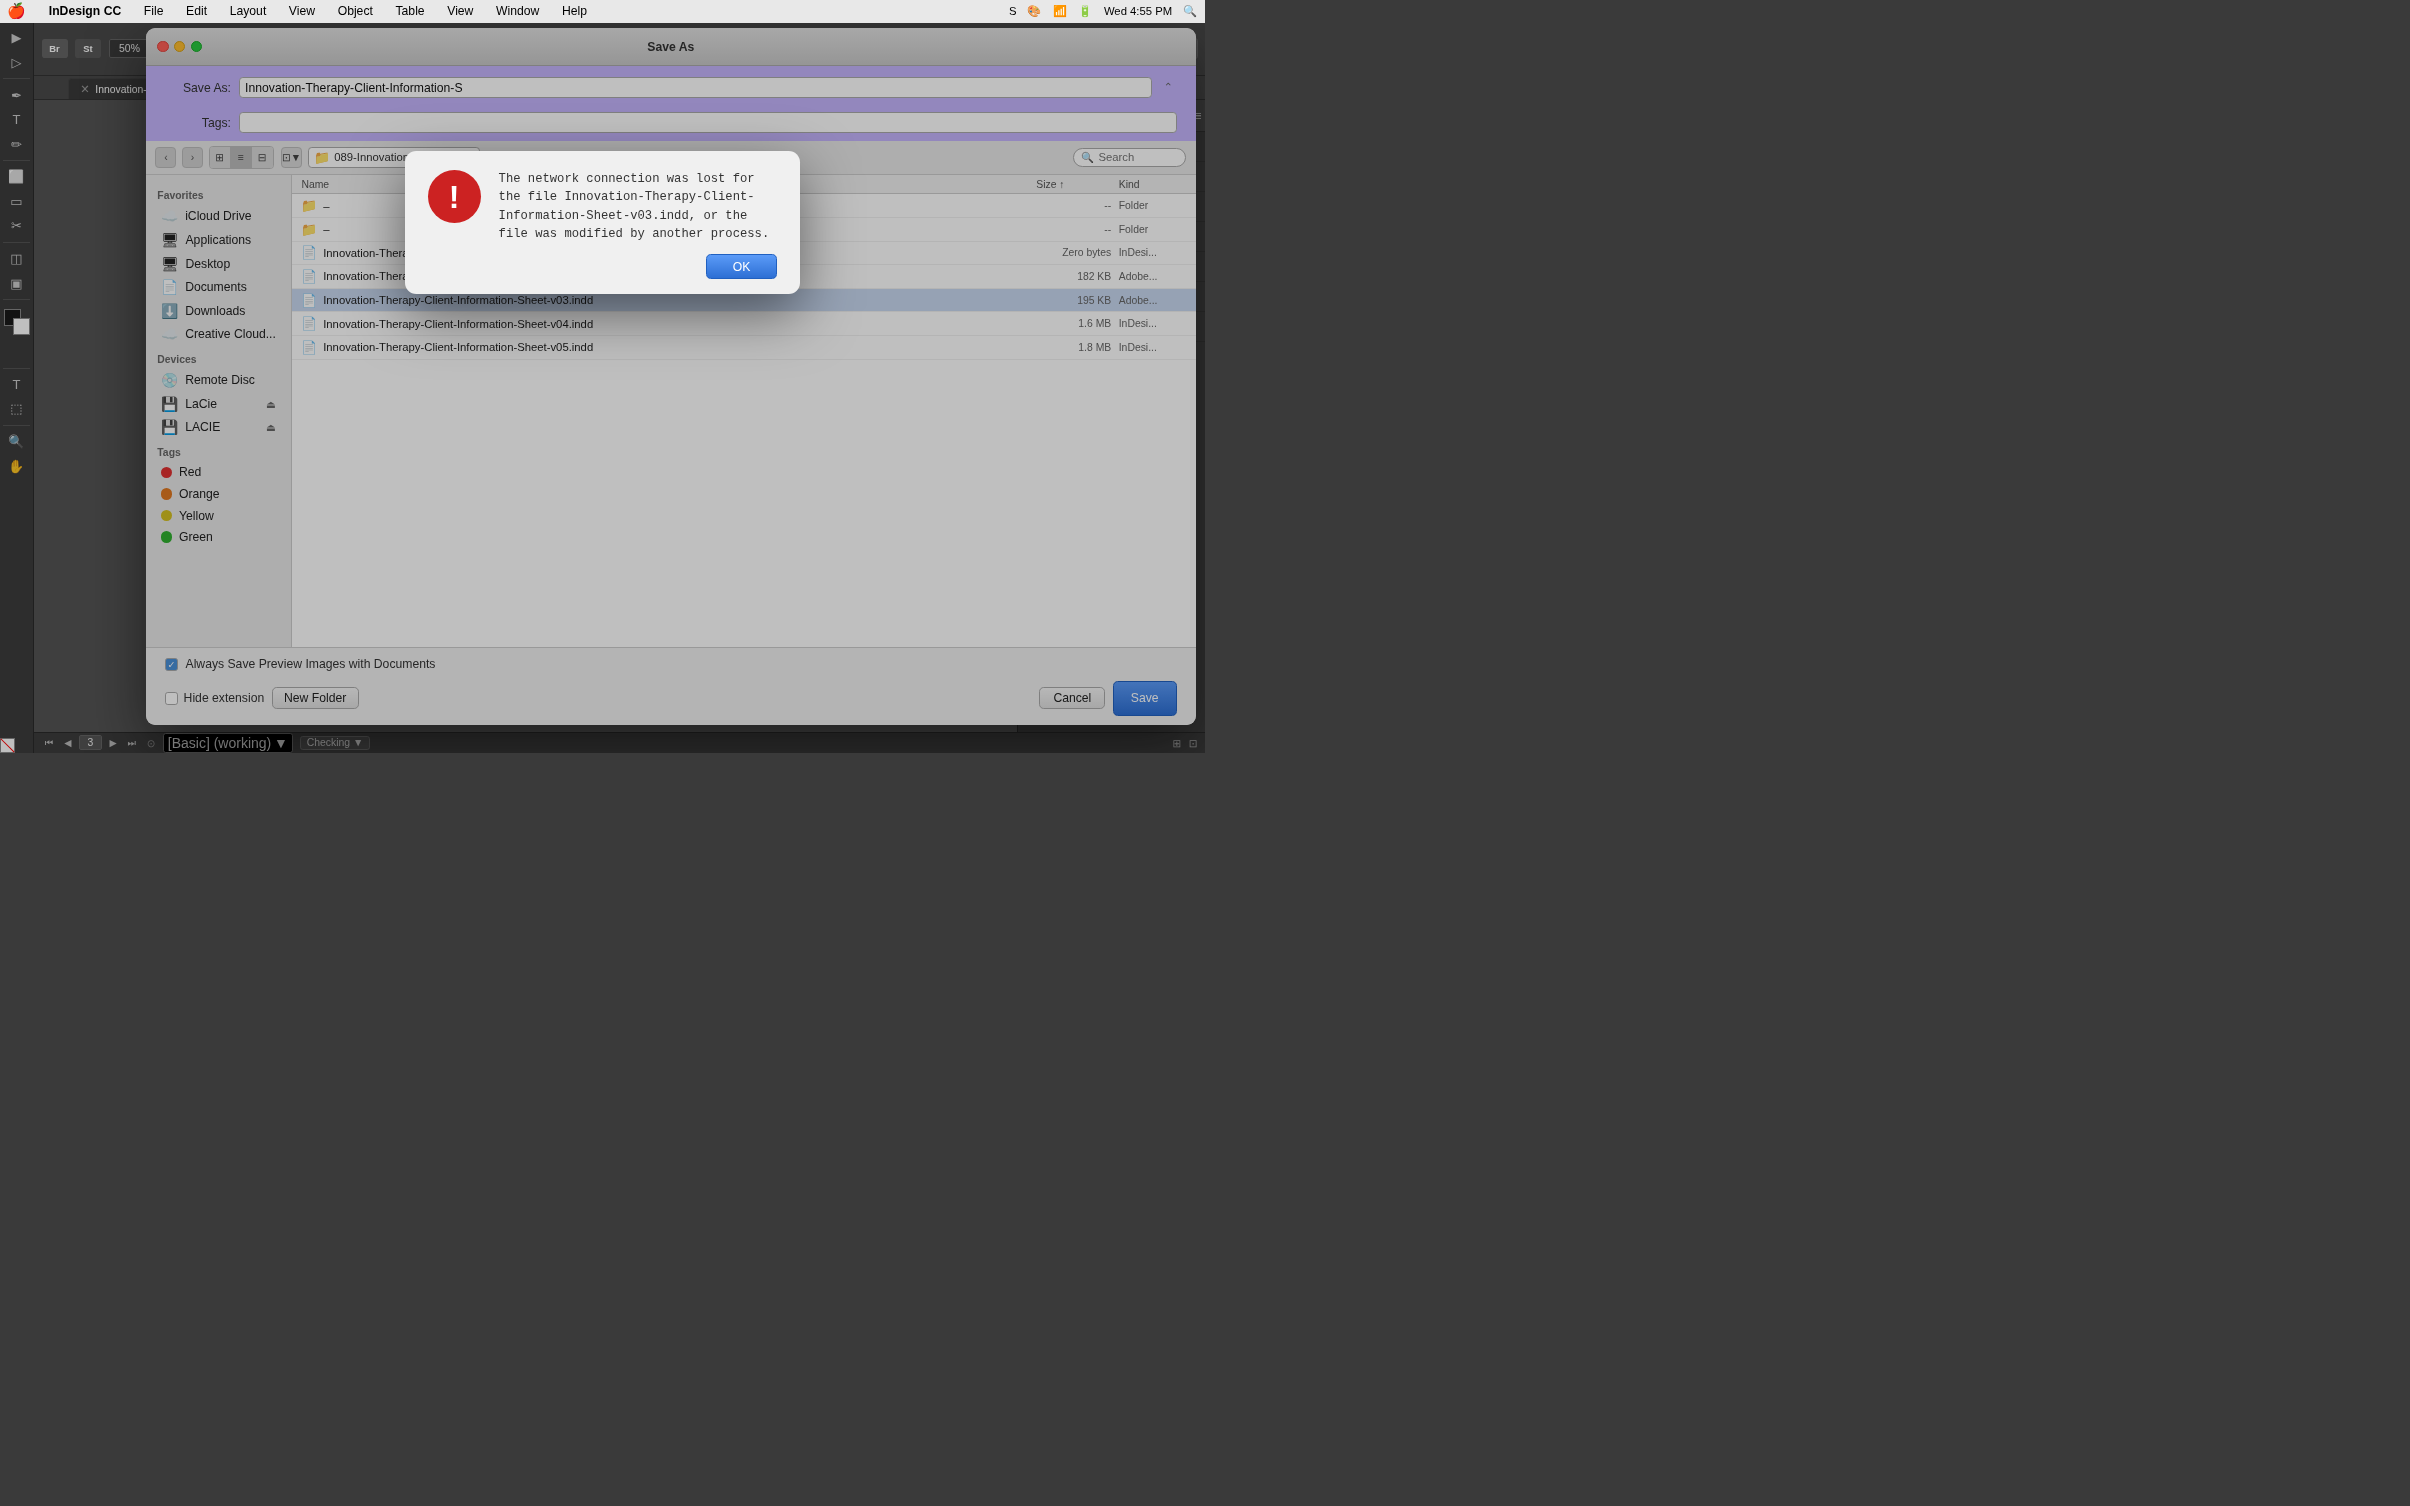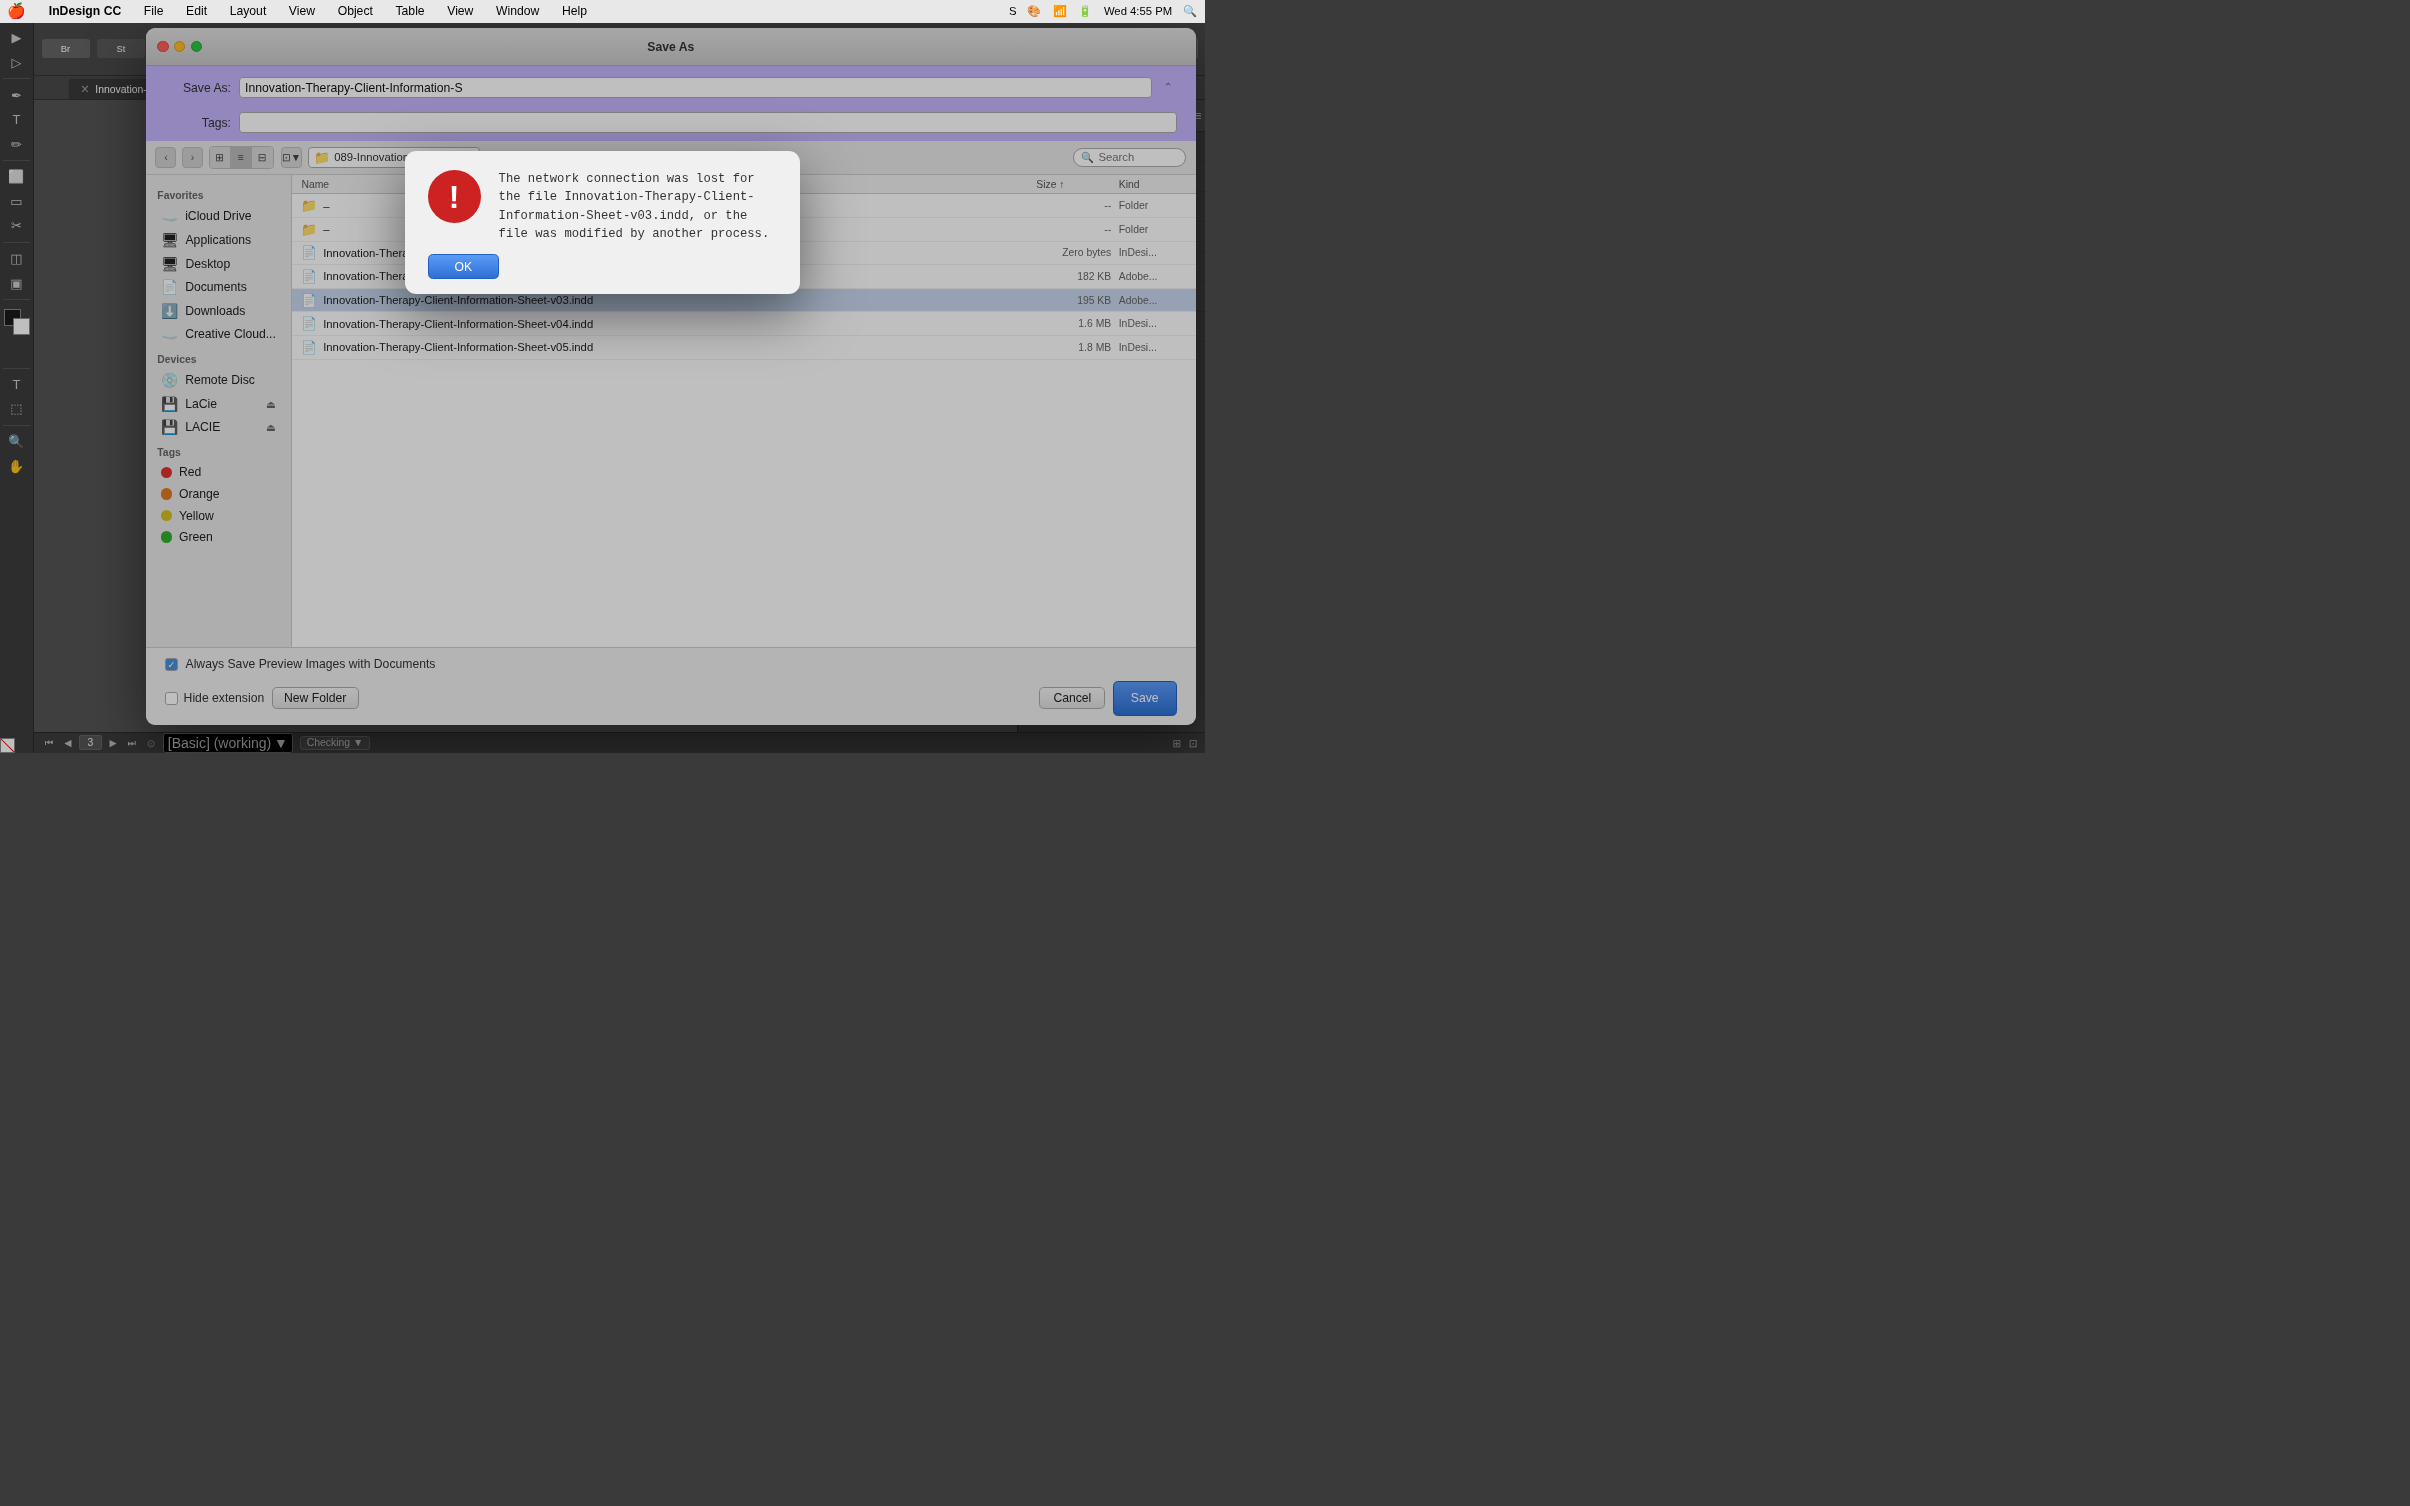--- a/index.html
+++ b/index.html
@@ -137,30 +137,30 @@
       background: #4a4a4a;
       display: flex;
       align-items: center;
       padding: 0 7.5px;
       gap: 7.5px;
       border-bottom: 0.9px solid #333;
       flex-shrink: 0;
     }
 
     .toolbar-bridge-btn {
-      width: 48px;
+      width: 26px;
       height: 19px;
       background: #666;
       border-radius: 2.8px;
       display: flex;
       align-items: center;
       justify-content: center;
       color: #fff;
       font-size: 9.4px;
-      font-weight: normal;
+      font-weight: bold;
       cursor: pointer;
     }
 
     .toolbar-btn {
       height: 21px;
       padding: 0 7.5px;
       background: #5a5a5a;
       border: 0.9px solid #666;
       border-radius: 2.8px;
       color: #eee;
@@ -872,20 +872,21 @@
       flex: 1;
     }
     .alert-message {
       font-size: 12.2px;
       color: #333;
       line-height: 1.5;
       font-family: Liberation Mono, monospace;
     }
     .alert-buttons {
       display: flex;
+      justify-content: flex-end;
     }
     .alert-ok-btn {
       height: 24.5px;
       padding: 0 26px;
       background: linear-gradient(#5b9bf8, #2d6fd4);
       border: 0.9px solid #2060c0;
       border-radius: 4.7px;
       font-size: 12.2px;
       color: white;
       cursor: pointer;

